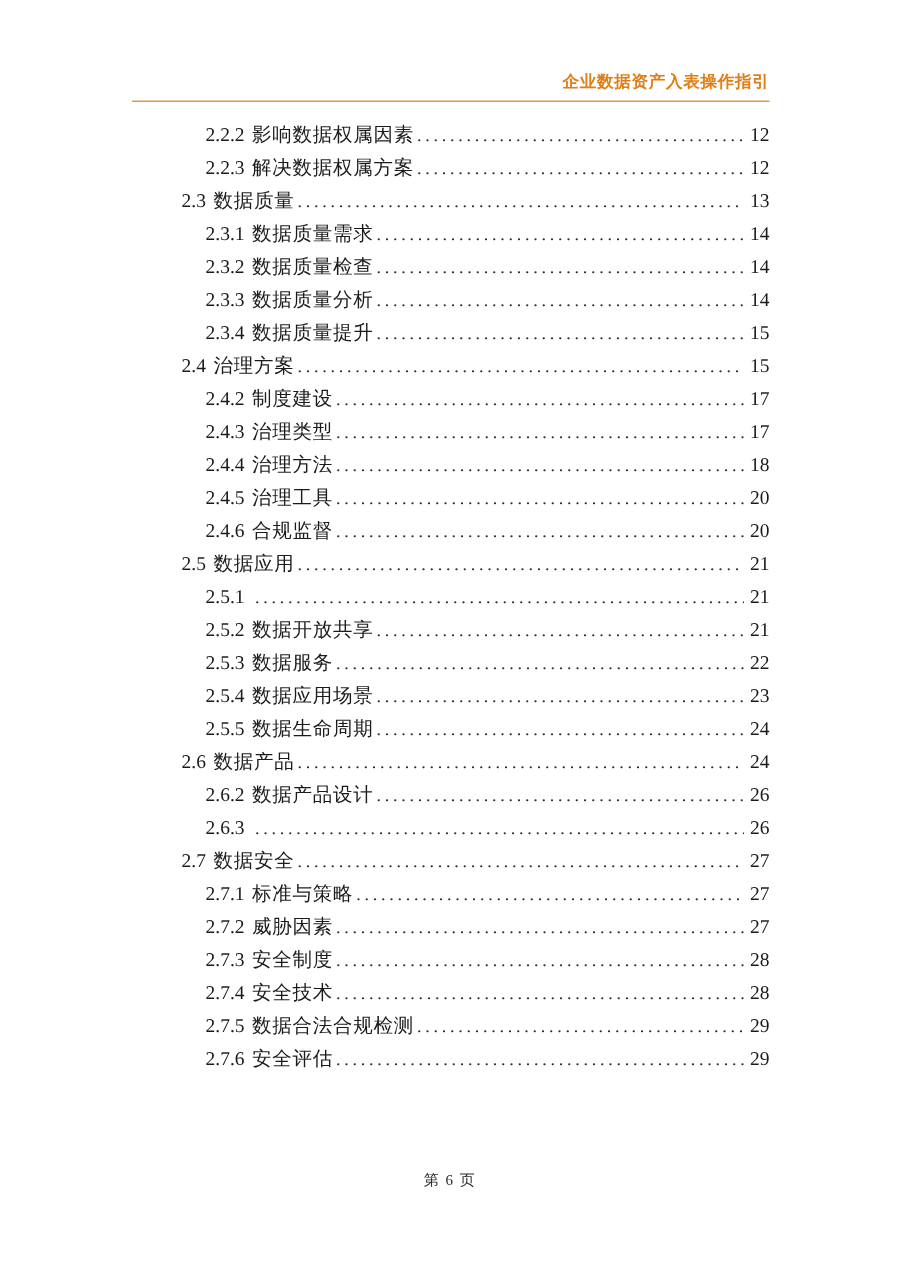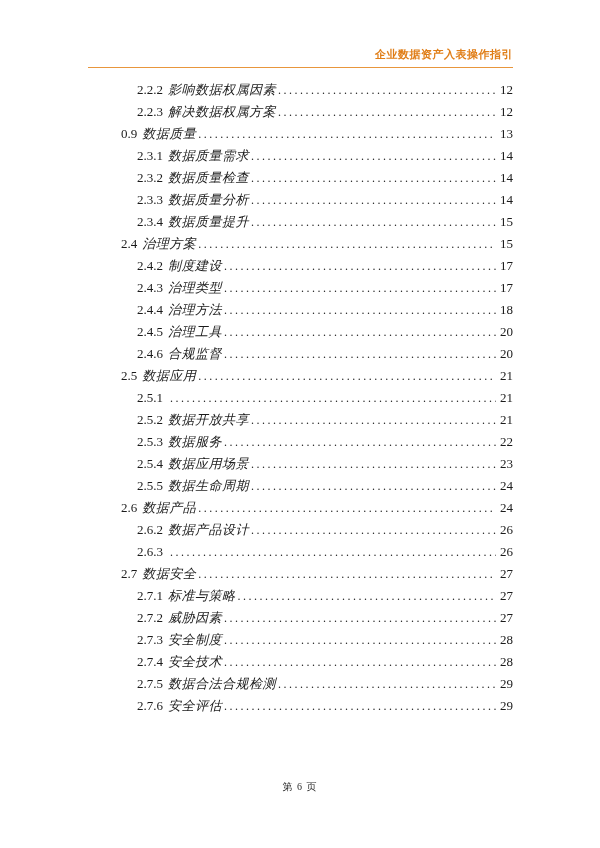--- a/index.html
+++ b/index.html
@@ -52,21 +52,20 @@
   }
   .toc-row.level-2 { padding-left: 33px; }
   .toc-row.level-3 { padding-left: 49px; }
   .toc-num {
     margin-right: 5px;
     white-space: nowrap;
   }
   .toc-title {
     white-space: nowrap;
     letter-spacing: 0.5px;
-    font-style: italic;
   }
   .toc-dots {
     flex: 1;
     overflow: hidden;
     white-space: nowrap;
     font-size: 12px;
     letter-spacing: 2.5px;
     color: #2a2a2a;
     margin: 0 1px 0 2px;
   }
@@ -105,21 +104,21 @@
     <span class="toc-dots"></span>
     <span class="toc-page">12</span>
   </div>
       <div class="toc-row level-3">
     <span class="toc-num">2.2.3</span>
     <span class="toc-title">解决数据权属方案</span>
     <span class="toc-dots"></span>
     <span class="toc-page">12</span>
   </div>
       <div class="toc-row level-2">
-    <span class="toc-num">0.9</span>
+    <span class="toc-num">2.3</span>
     <span class="toc-title">数据质量</span>
     <span class="toc-dots"></span>
     <span class="toc-page">13</span>
   </div>
       <div class="toc-row level-3">
     <span class="toc-num">2.3.1</span>
     <span class="toc-title">数据质量需求</span>
     <span class="toc-dots"></span>
     <span class="toc-page">14</span>
   </div>

